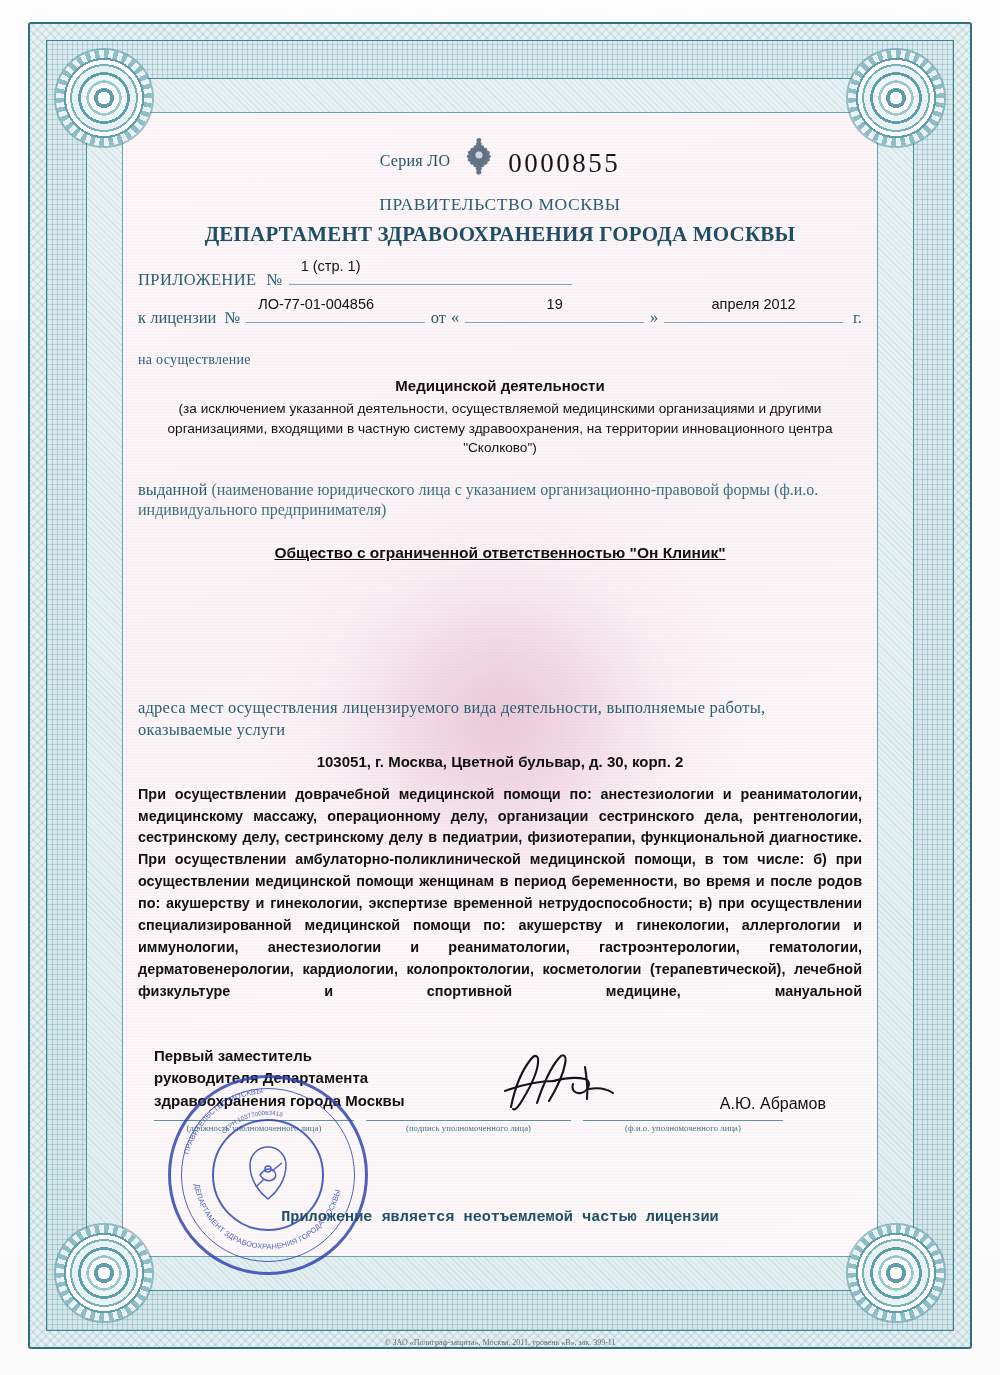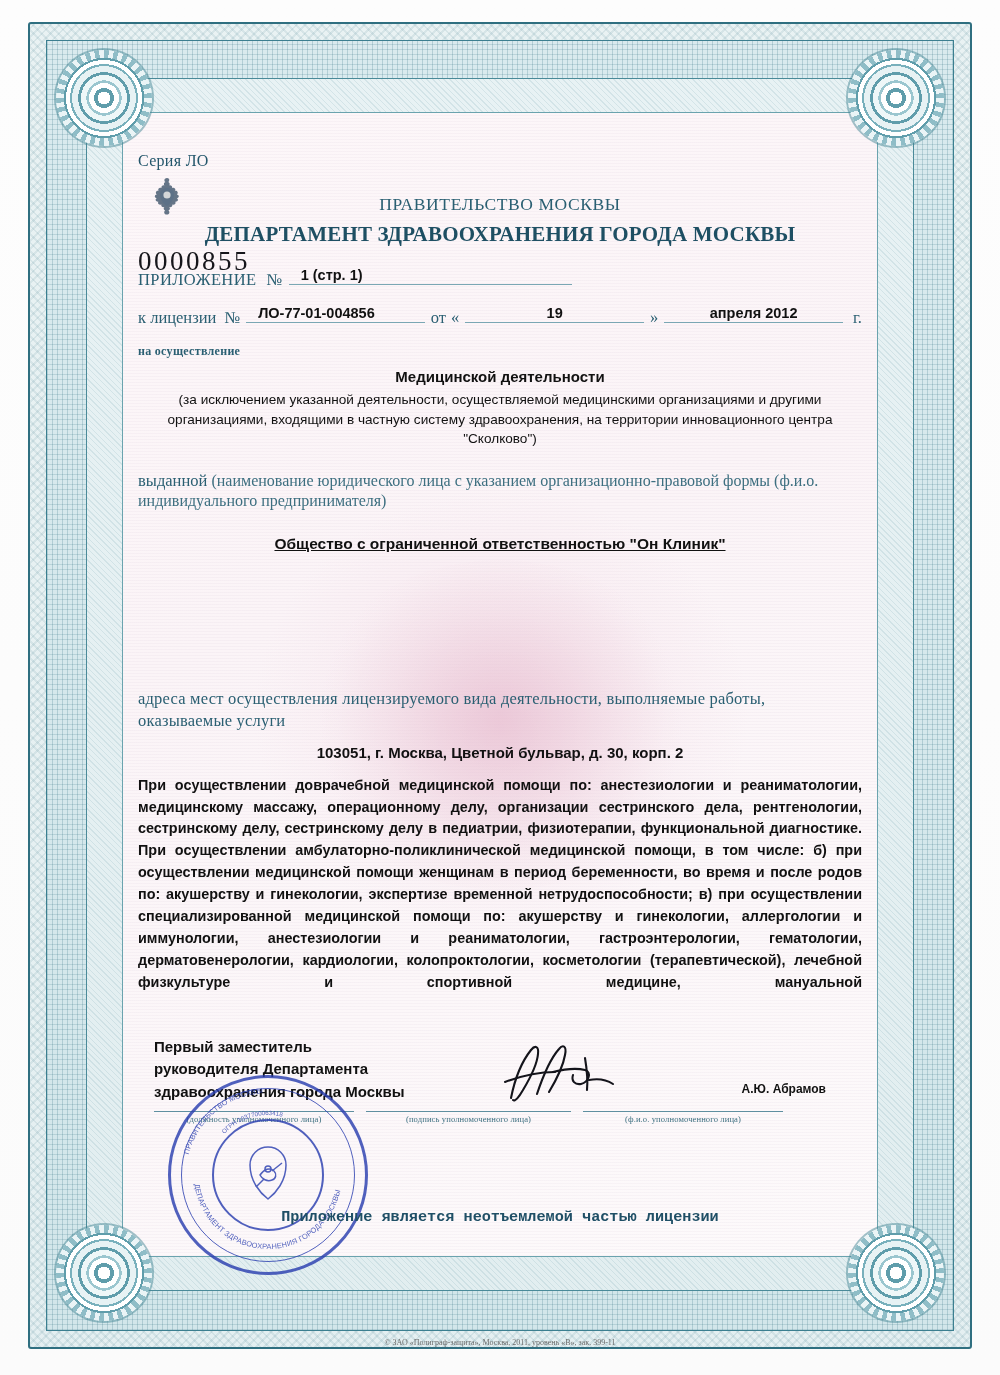--- a/index.html
+++ b/index.html
@@ -91,23 +91,22 @@
     position: absolute;
     left: 138px;
     top: 130px;
     width: 724px;
     color: #1b1b1b;
   }
 
   .row-top {
     display: flex;
     align-items: flex-start;
-    justify-content: space-between;
+    justify-content: center;
     height: 62px;
-    flex-direction: column;
   }
   .series {
     font-size: 16px;
     color: #23566b;
     letter-spacing: .3px;
     padding-top: 22px;
   }
   .emblem {
     width: 58px;
     text-align: center;
@@ -150,48 +149,47 @@
   .fill {
     flex: 1;
     border-bottom: 1px solid #7aa7b4;
     margin: 0 6px;
     position: relative;
     height: 19px;
   }
   .fill .val {
     position: absolute;
     left: 12px;
-    bottom: 1px;
-    font-family: "Liberation Sans", sans-serif;
-    font-weight: bold;
+    bottom: 10px;
+    font-family: "Liberation Sans", sans-serif;
+    font-weight: normal;
     font-size: 14.5px;
     color: #111;
     white-space: nowrap;
     text-align: right;
   }
   .fill .val.center { left: 50%; transform: translateX(-50%); }
 
   .row-lic {
     display: flex;
     align-items: baseline;
     margin-top: 13px;
     font-size: 16.5px;
     color: #2a5f72;
   }
   .row-lic .f1 { width: 250px; }
   .row-lic .f-day { width: 58px; }
   .row-lic .f-month { width: 215px; }
   .row-lic .gyear { margin-left: 4px; }
 
   .lbl-osu {
-    margin-top: 16px;
-    font-size: 12px;
+    margin-top: 24px;
+    font-size: 14px;
     color: #2a5f72;
     letter-spacing: .3px;
-    font-weight: bold;
   }
 
   .activity-title {
     margin-top: 9px;
     text-align: center;
     font-family: "Liberation Sans", sans-serif;
     font-weight: bold;
     font-size: 15px;
     color: #111;
   }
@@ -280,24 +278,24 @@
   .sl.b { width: 205px; }
   .sl.c { width: 200px; }
   .sl .cap {
     font-size: 8.6px;
     color: #3d6f80;
     letter-spacing: .1px;
   }
   .signer-name {
     position: absolute;
     right: 36px;
-    bottom: 50px;
-    font-family: "Liberation Sans", sans-serif;
-    font-weight: bold;
-    font-size: 12px;
+    bottom: 42px;
+    font-family: "Liberation Sans", sans-serif;
+    font-weight: normal;
+    font-size: 16px;
     color: #111;
   }
 
   .handsign {
     position: absolute;
     left: 355px;
     bottom: 30px;
     width: 150px;
     height: 80px;
     pointer-events: none;

